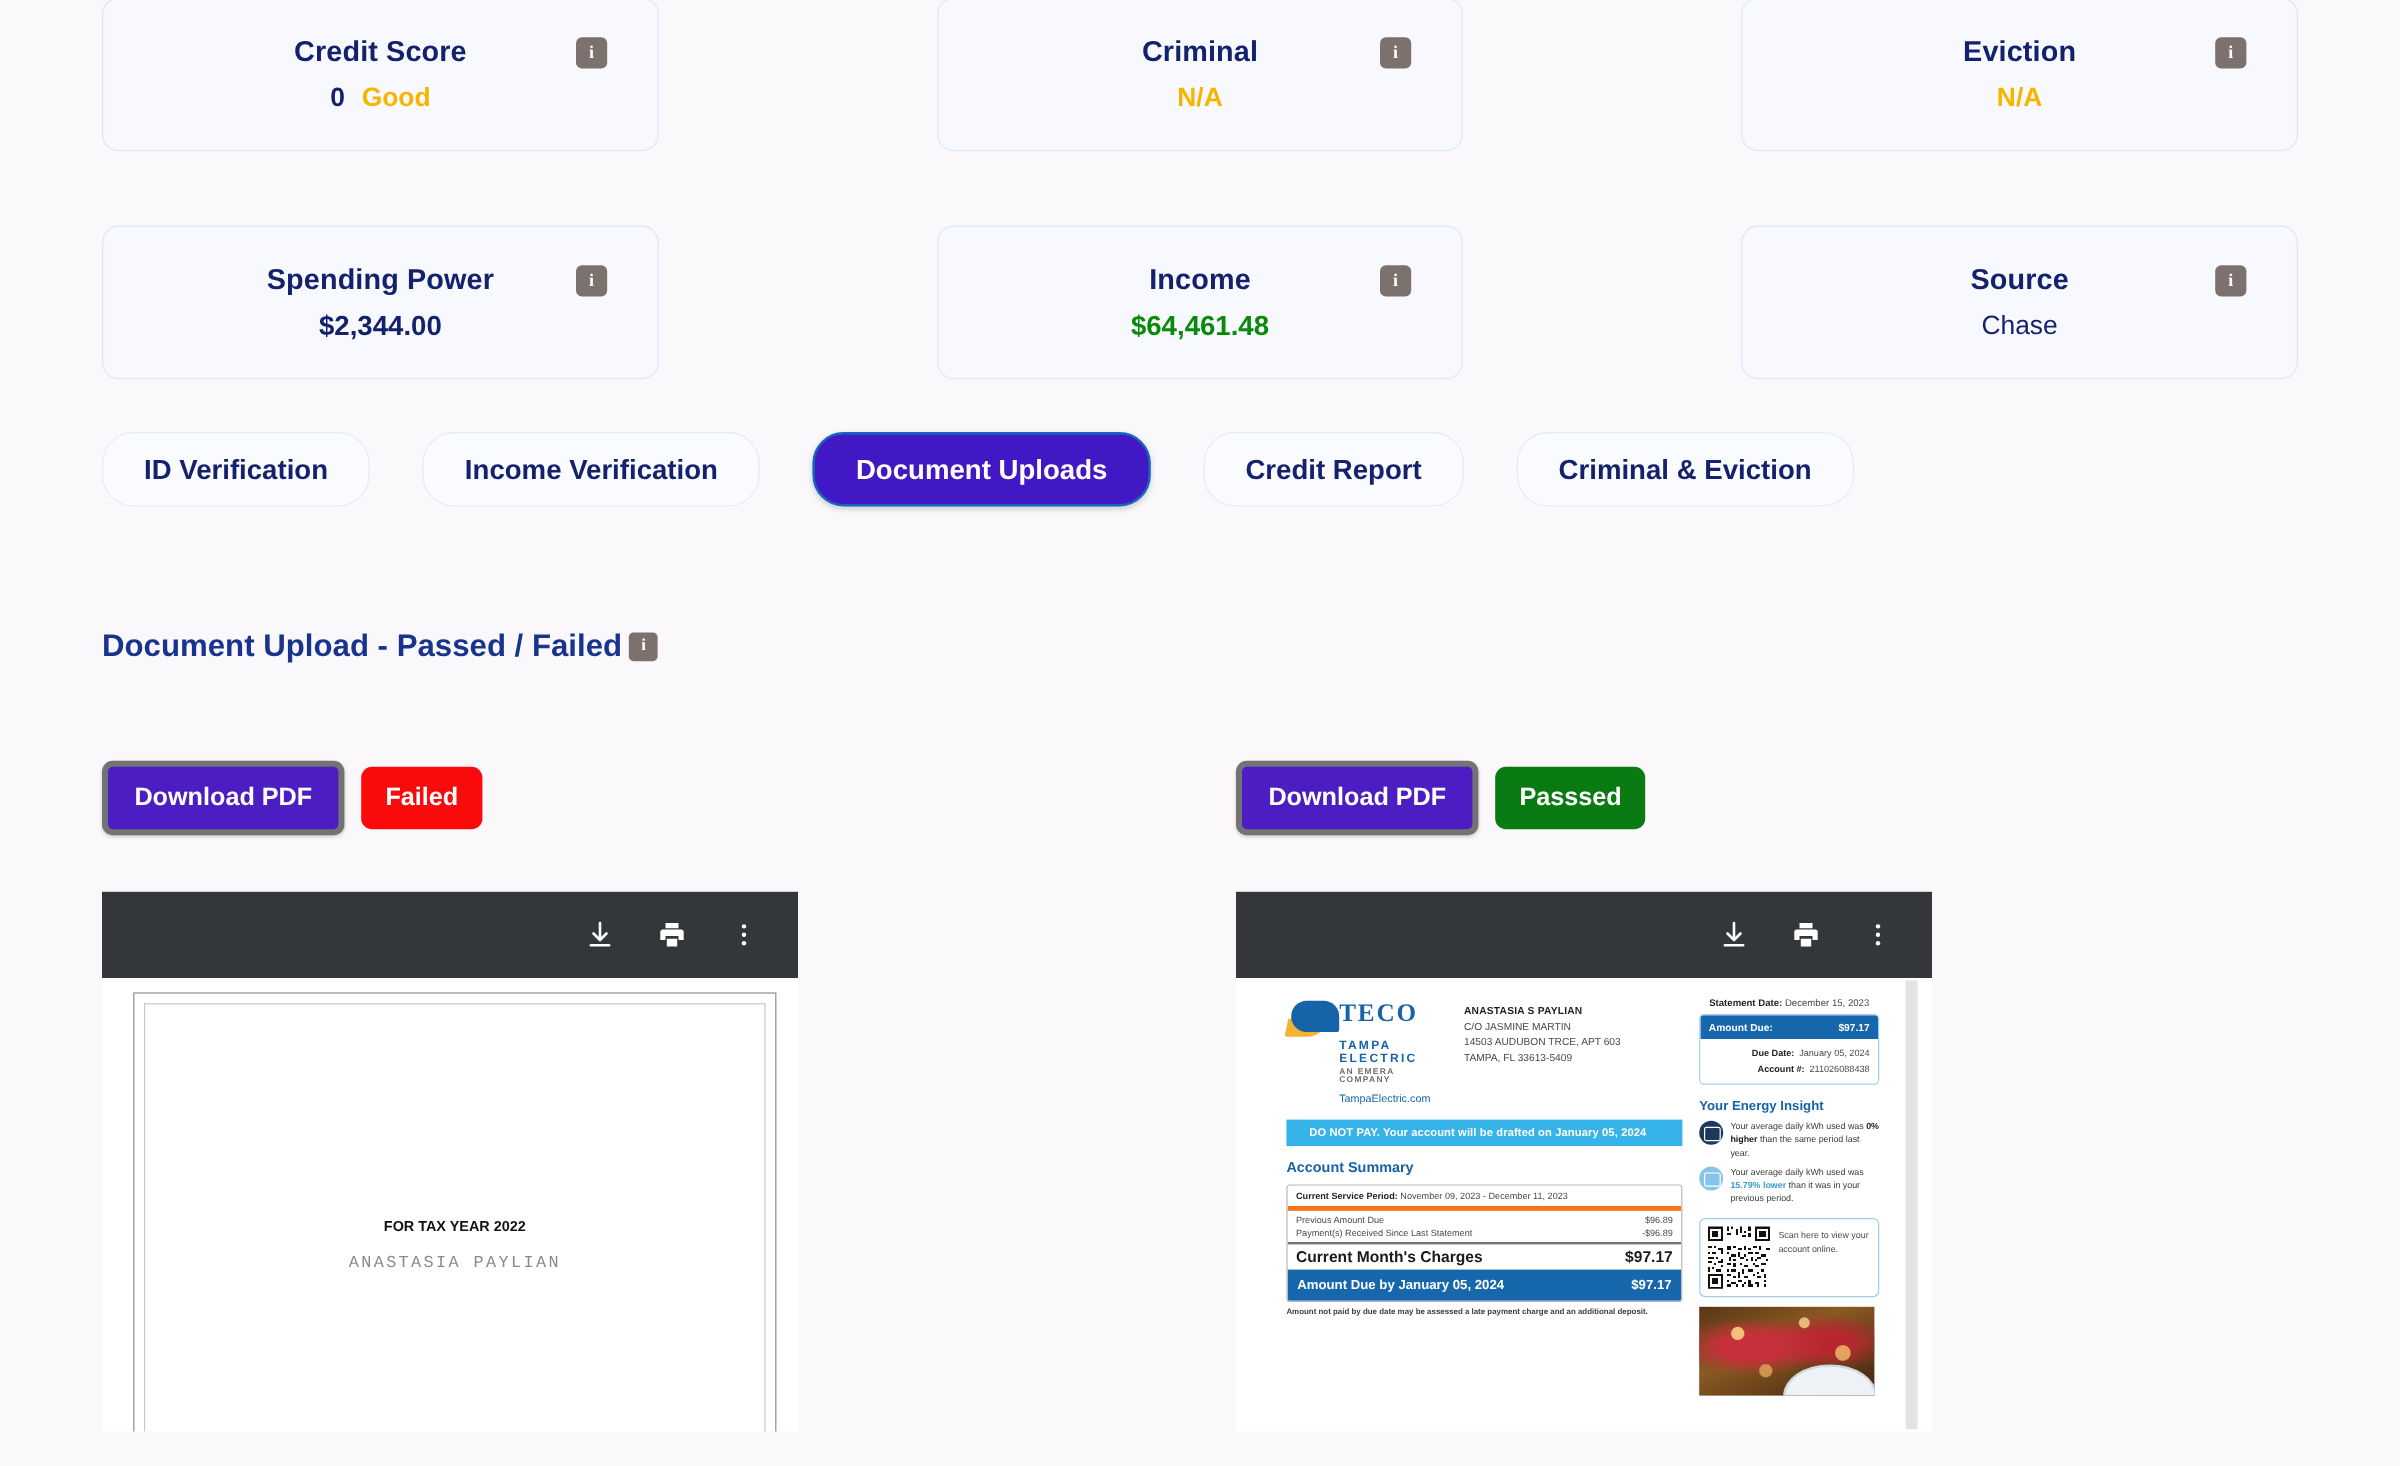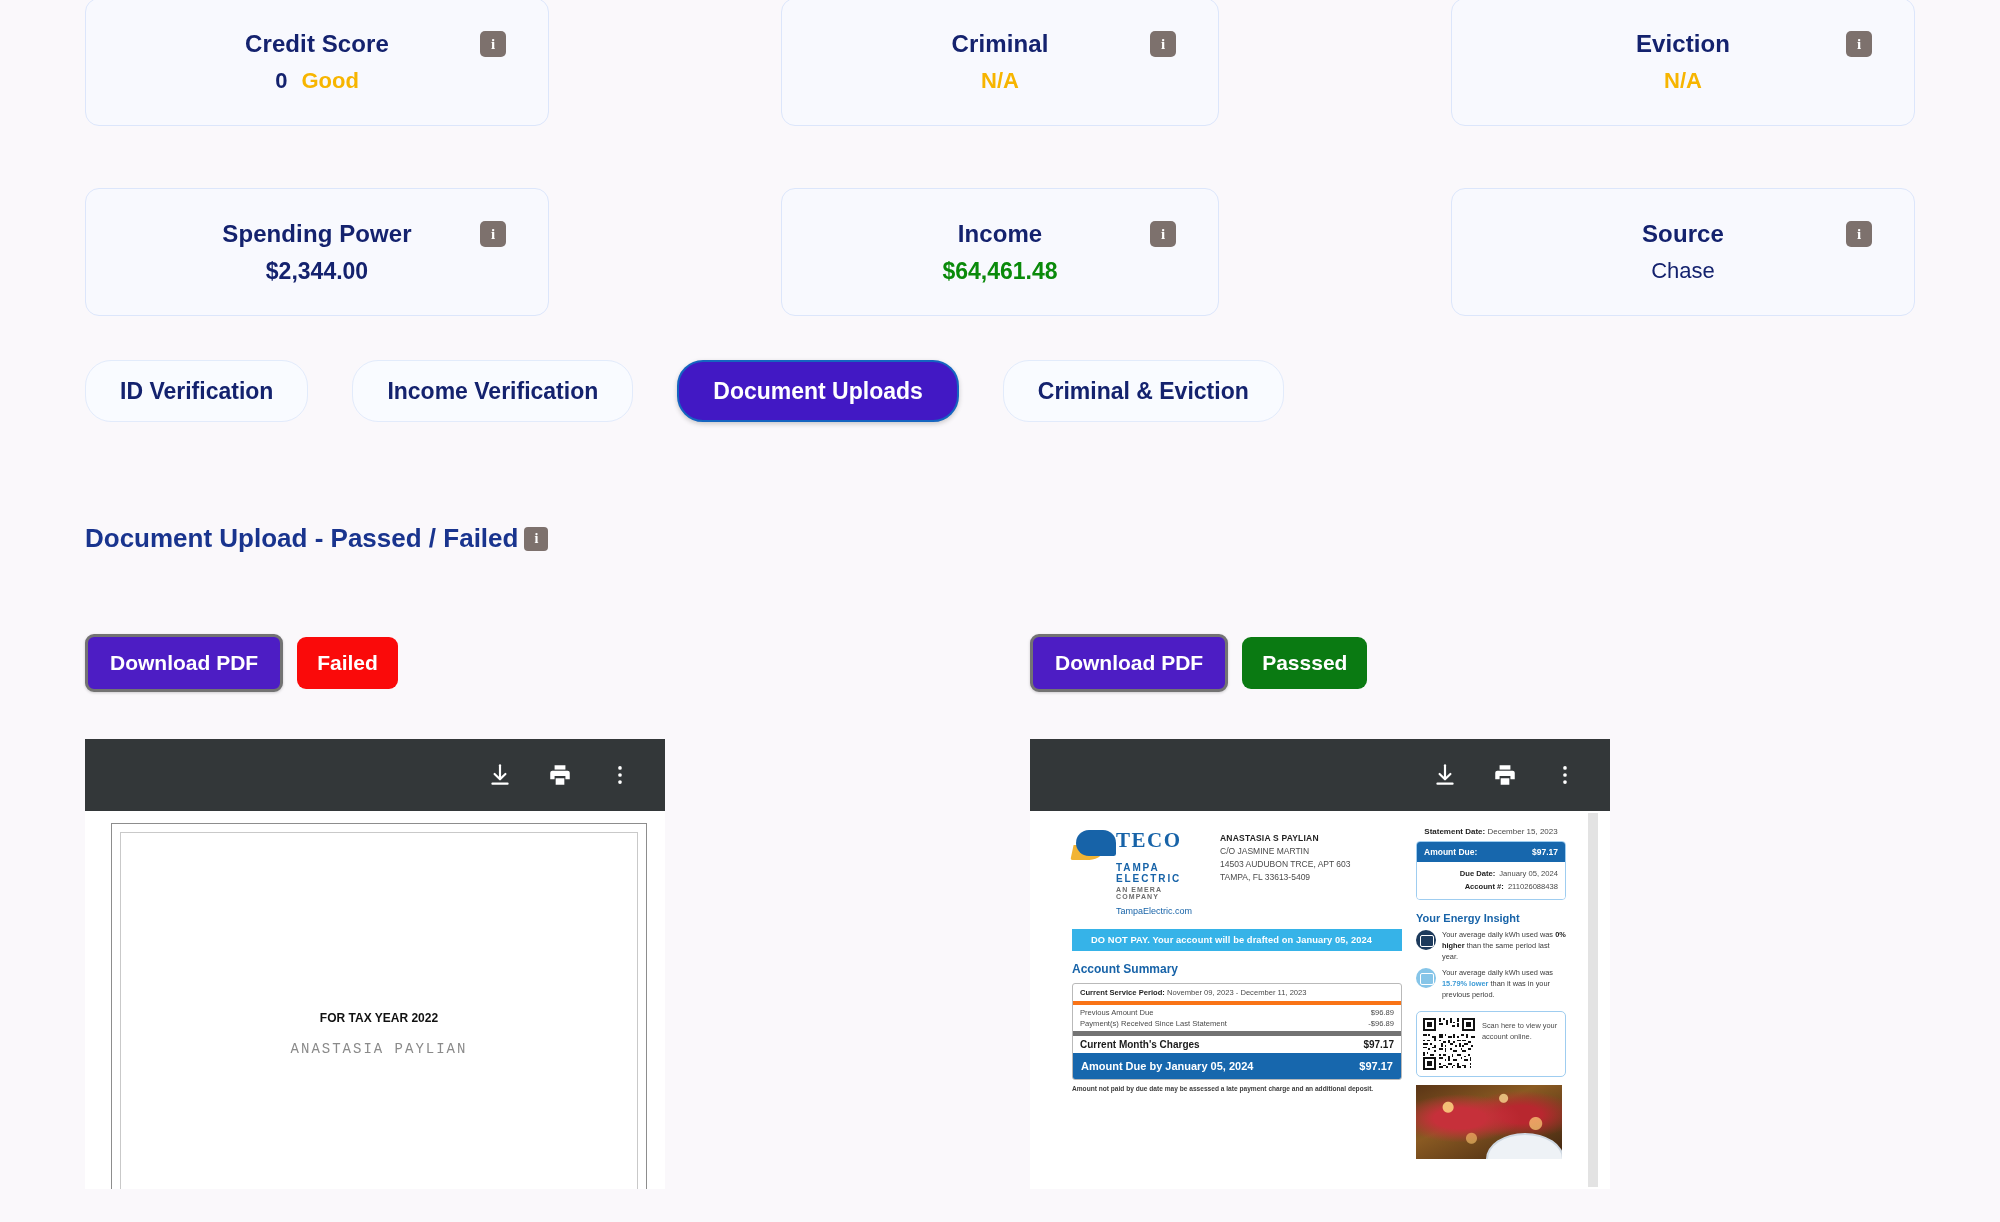--- a/index.html
+++ b/index.html
@@ -90,21 +90,21 @@
     display:flex; align-items:center;
   }
 
   
   .doc-panel { position:absolute; }
   .doc-panel.left  { left:85px; top:634px; width:580px; }
   .doc-panel.right { left:1030px; top:634px; width:580px; }
 
   .doc-actions { display:flex; align-items:center; gap:14px; }
   .btn-download {
-    background:#4d1dc4; border:3px solid #737373; color:#fff;
+    background:#4d1dc4; border:5px solid #737373; color:#fff;
     font-size:21px; font-weight:bold;
     border-radius:9px; padding:14px 22px; cursor:pointer;
     box-shadow:0 1px 3px rgba(0,0,0,.18);
   }
   .badge-status {
     color:#fff; font-size:21px; font-weight:bold;
     border-radius:9px; padding:14px 20px; cursor:pointer;
   }
   .badge-status.failed { background:#fa0a0a; }
   .badge-status.passed { background:#0a7a12; }
@@ -199,22 +199,22 @@
     margin-top:7px; border:1px solid #b9b9b9; border-radius:3px;
     overflow:hidden;
   }
   .acct-row {
     display:flex; justify-content:space-between;
     font-size:7.6px; color:#4a4a4a; padding:3px 7px;
   }
   .acct-row.period { border-bottom:4px solid #f97316; padding:4px 7px; }
   .acct-row.period b { color:#1f1f1f; }
   .acct-row.tot {
-    border-top:5px solid #737373; font-weight:bold; color:#1a1a1a;
-    font-size:10px;
+    border-top:2px solid #737373; font-weight:bold; color:#1a1a1a;
+    font-size:13px;
   }
   .acct-due {
     background:#1767ad; color:#fff;
     display:flex; justify-content:space-between; align-items:center;
     font-size:11px; font-weight:bold; padding:7px 8px;
   }
   .acct-note {
     margin-top:5px; font-size:6.6px; font-weight:bold; color:#3d3d3d;
   }
 
@@ -330,20 +330,21 @@
       <span class="kpi-sub navy" style="font-weight:normal">Chase</span>
     </div>
     <div class="info-badge">i</div>
   </div>
 </div>
 
 <div class="tabs">
   <div class="tab">ID Verification</div>
   <div class="tab">Income Verification</div>
   <div class="tab active">Document Uploads</div>
+  <div class="tab">Credit Report</div>
   <div class="tab">Criminal &amp; Eviction</div>
 </div>
 
 <div class="section-head">
   <span>Document Upload - Passed / Failed</span>
   <span class="info-badge inline">i</span>
 </div>
 
 <div class="doc-panel left">
   <div class="doc-actions">

